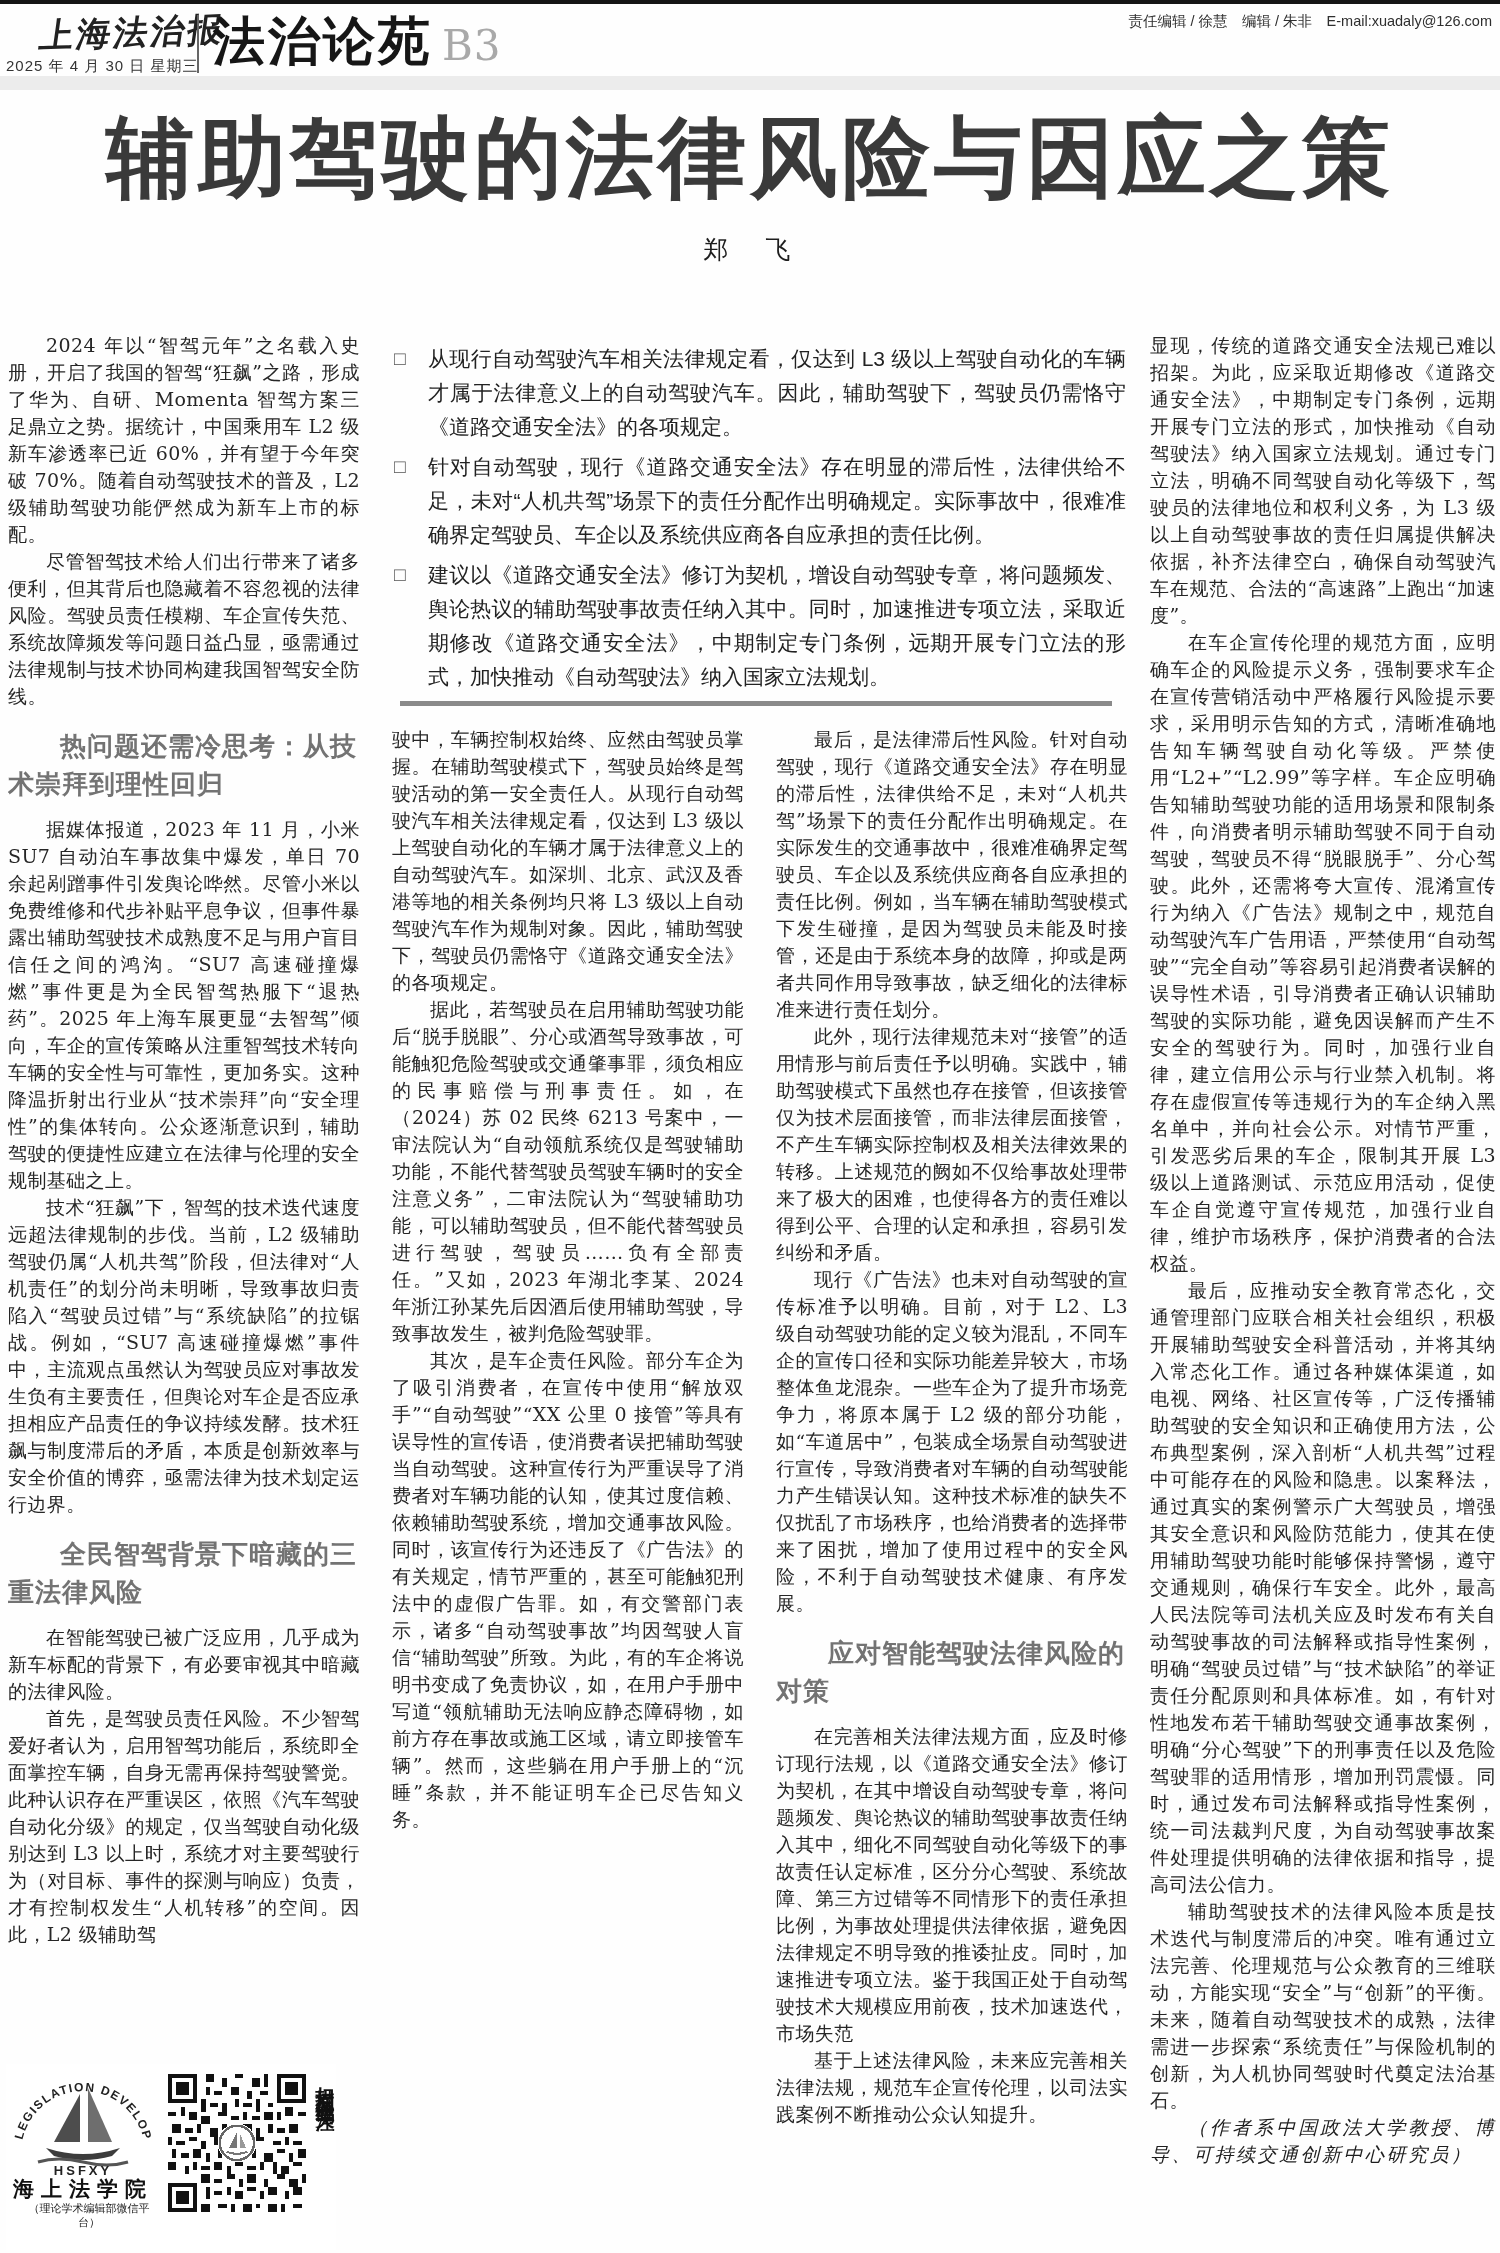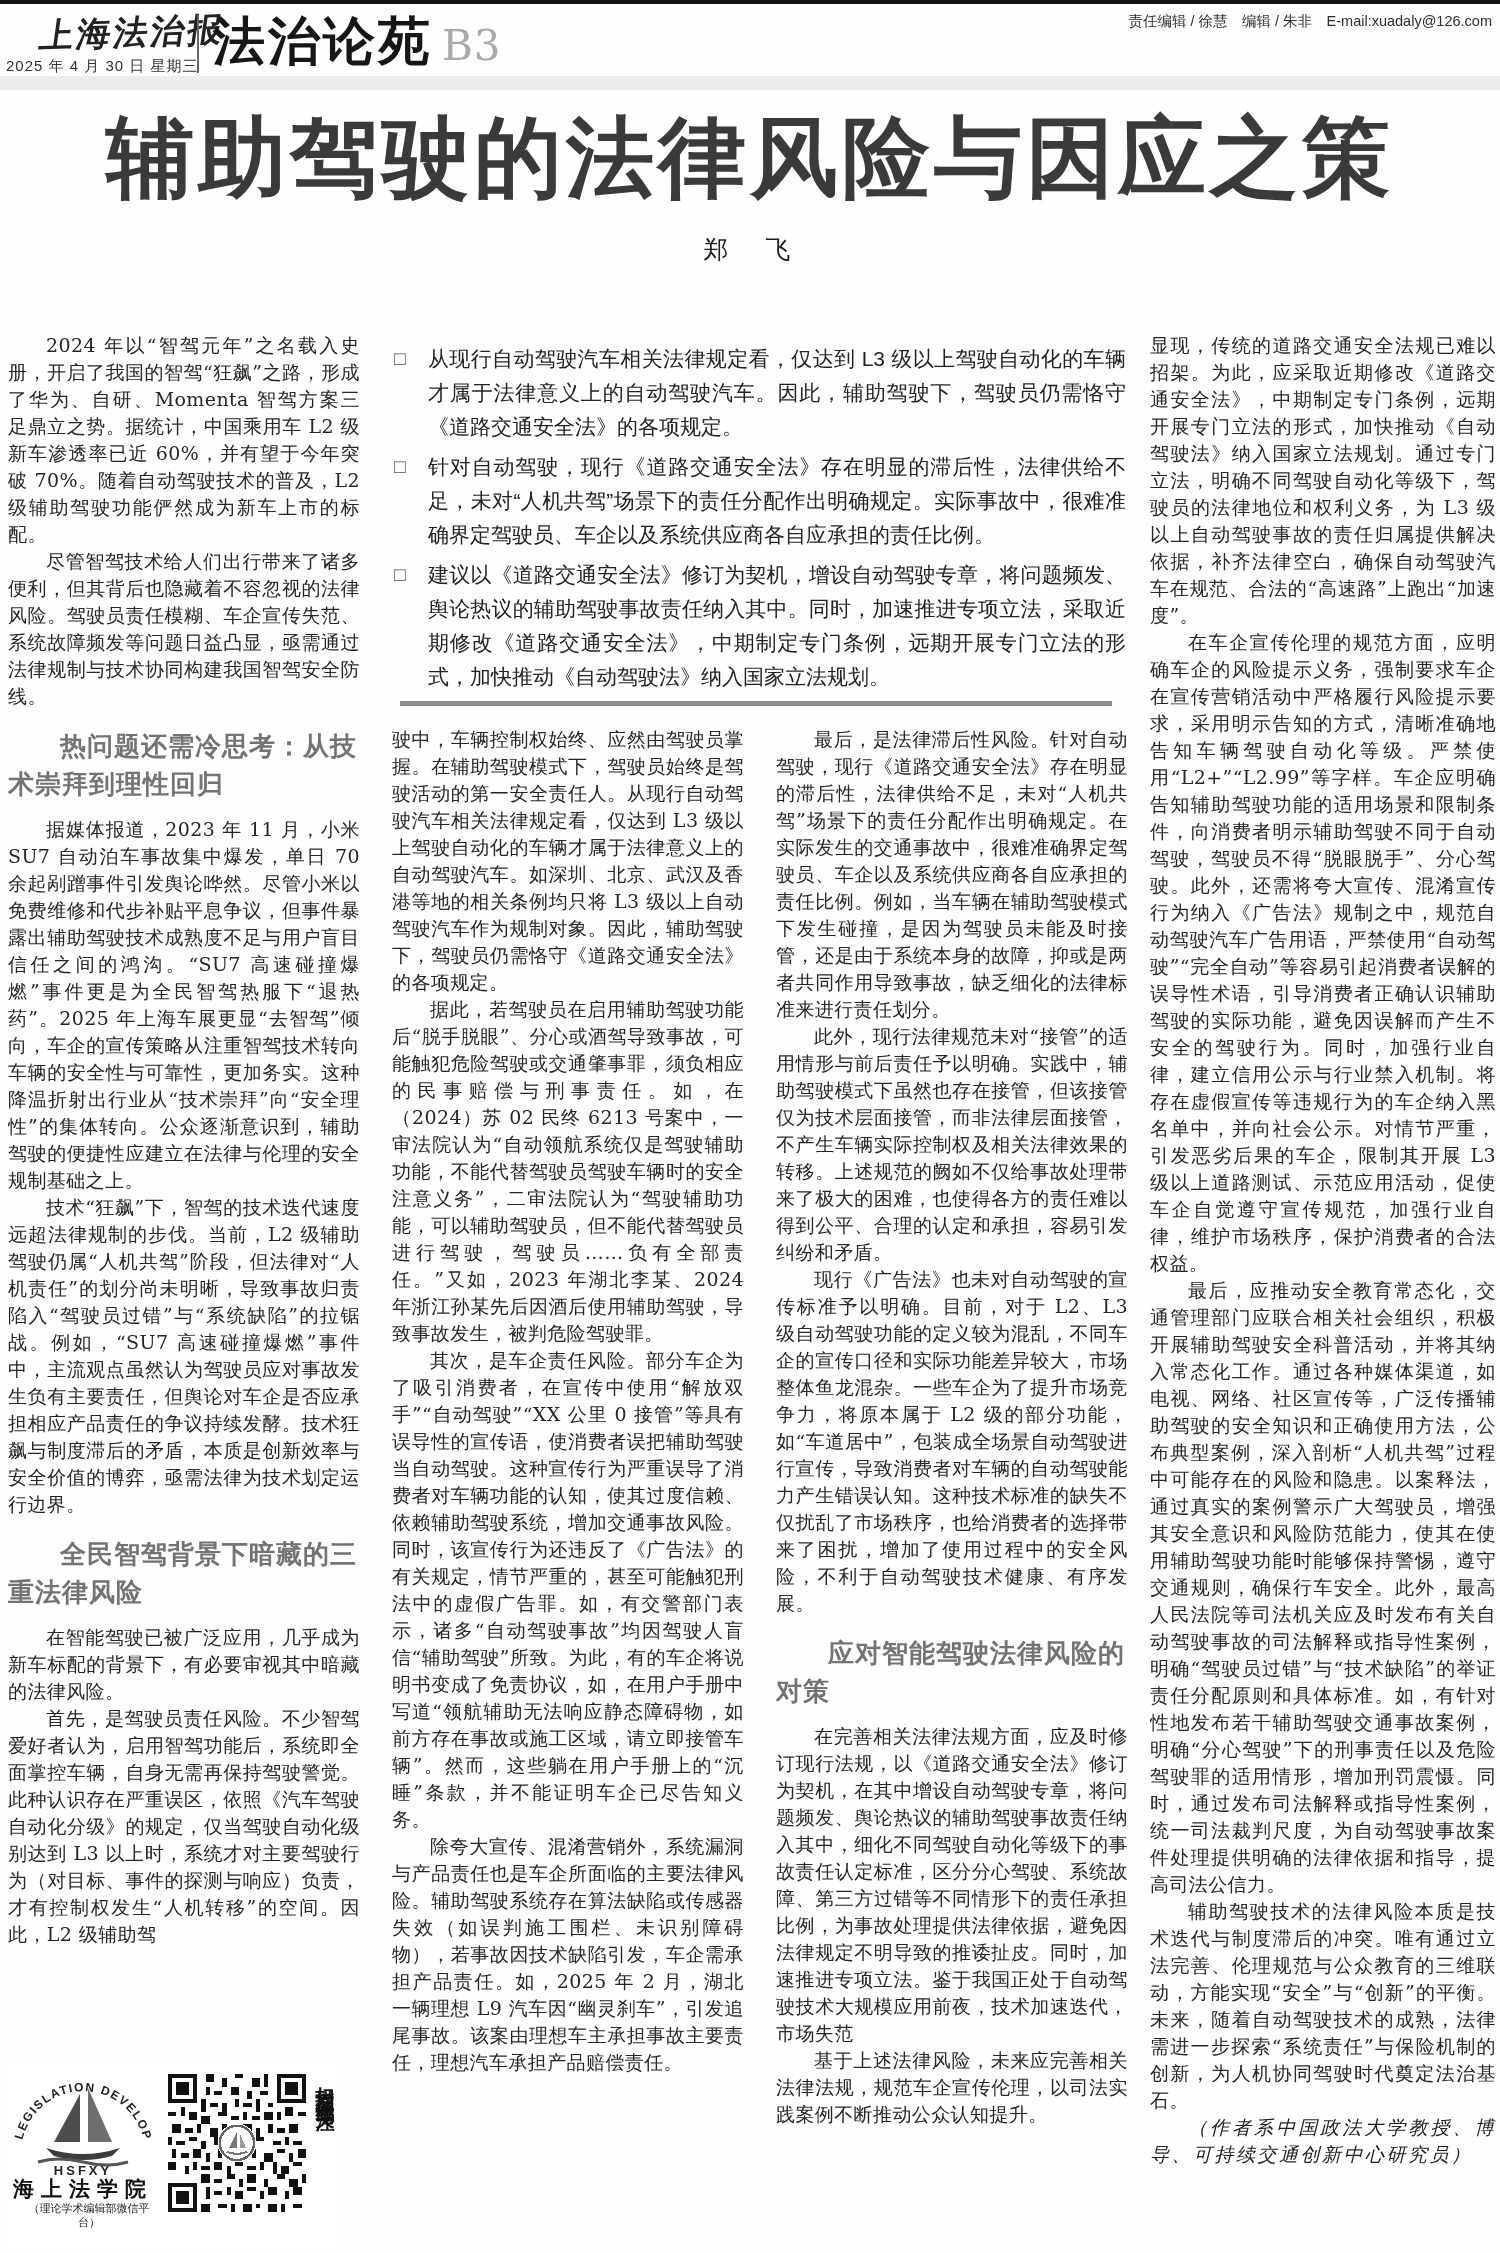--- a/index.html
+++ b/index.html
@@ -81,21 +81,20 @@
       <p class="body-p">据媒体报道，2023 年 11 月，小米 SU7 自动泊车事故集中爆发，单日 70 余起剐蹭事件引发舆论哗然。尽管小米以免费维修和代步补贴平息争议，但事件暴露出辅助驾驶技术成熟度不足与用户盲目信任之间的鸿沟。“SU7 高速碰撞爆燃”事件更是为全民智驾热服下“退热药”。2025 年上海车展更显“去智驾”倾向，车企的宣传策略从注重智驾技术转向车辆的安全性与可靠性，更加务实。这种降温折射出行业从“技术崇拜”向“安全理性”的集体转向。公众逐渐意识到，辅助驾驶的便捷性应建立在法律与伦理的安全规制基础之上。</p>
       <p class="body-p">技术“狂飙”下，智驾的技术迭代速度远超法律规制的步伐。当前，L2 级辅助驾驶仍属“人机共驾”阶段，但法律对“人机责任”的划分尚未明晰，导致事故归责陷入“驾驶员过错”与“系统缺陷”的拉锯战。例如，“SU7 高速碰撞爆燃”事件中，主流观点虽然认为驾驶员应对事故发生负有主要责任，但舆论对车企是否应承担相应产品责任的争议持续发酵。技术狂飙与制度滞后的矛盾，本质是创新效率与安全价值的博弈，亟需法律为技术划定运行边界。</p>
       <h2 class="col-head">全民智驾背景下暗藏的三重法律风险</h2>
       <p class="body-p">在智能驾驶已被广泛应用，几乎成为新车标配的背景下，有必要审视其中暗藏的法律风险。</p>
       <p class="body-p">首先，是驾驶员责任风险。不少智驾爱好者认为，启用智驾功能后，系统即全面掌控车辆，自身无需再保持驾驶警觉。此种认识存在严重误区，依照《汽车驾驶自动化分级》的规定，仅当驾驶自动化级别达到 L3 以上时，系统才对主要驾驶行为（对目标、事件的探测与响应）负责，才有控制权发生“人机转移”的空间。因此，L2 级辅助驾</p>
     </div>
   <div class="abs col" id="col2">
       <p class="body-p noindent">驶中，车辆控制权始终、应然由驾驶员掌握。在辅助驾驶模式下，驾驶员始终是驾驶活动的第一安全责任人。从现行自动驾驶汽车相关法律规定看，仅达到 L3 级以上驾驶自动化的车辆才属于法律意义上的自动驾驶汽车。如深圳、北京、武汉及香港等地的相关条例均只将 L3 级以上自动驾驶汽车作为规制对象。因此，辅助驾驶下，驾驶员仍需恪守《道路交通安全法》的各项规定。</p>
       <p class="body-p">据此，若驾驶员在启用辅助驾驶功能后“脱手脱眼”、分心或酒驾导致事故，可能触犯危险驾驶或交通肇事罪，须负相应的民事赔偿与刑事责任。如，在（2024）苏 02 民终 6213 号案中，一审法院认为“自动领航系统仅是驾驶辅助功能，不能代替驾驶员驾驶车辆时的安全注意义务”，二审法院认为“驾驶辅助功能，可以辅助驾驶员，但不能代替驾驶员进行驾驶，驾驶员……负有全部责任。”又如，2023 年湖北李某、2024 年浙江孙某先后因酒后使用辅助驾驶，导致事故发生，被判危险驾驶罪。</p>
       <p class="body-p">其次，是车企责任风险。部分车企为了吸引消费者，在宣传中使用“解放双手”“自动驾驶”“XX 公里 0 接管”等具有误导性的宣传语，使消费者误把辅助驾驶当自动驾驶。这种宣传行为严重误导了消费者对车辆功能的认知，使其过度信赖、依赖辅助驾驶系统，增加交通事故风险。同时，该宣传行为还违反了《广告法》的有关规定，情节严重的，甚至可能触犯刑法中的虚假广告罪。如，有交警部门表示，诸多“自动驾驶事故”均因驾驶人盲信“辅助驾驶”所致。为此，有的车企将说明书变成了免责协议，如，在用户手册中写道“领航辅助无法响应静态障碍物，如前方存在事故或施工区域，请立即接管车辆”。然而，这些躺在用户手册上的“沉睡”条款，并不能证明车企已尽告知义务。</p>
-      <p class="body-p">除夸大宣传、混淆营销外，系统漏洞与产品责任也是车企所面临的主要法律风险。辅助驾驶系统存在算法缺陷或传感器失效（如误判施工围栏、未识别障碍物），若事故因技术缺陷引发，车企需承担产品责任。如，2025 年 2 月，湖北一辆理想 L9 汽车因“幽灵刹车”，引发追尾事故。该案由理想车主承担事故主要责任，理想汽车承担产品赔偿责任。</p>
     </div>
   <div class="abs col" id="col3">
       <p class="body-p">最后，是法律滞后性风险。针对自动驾驶，现行《道路交通安全法》存在明显的滞后性，法律供给不足，未对“人机共驾”场景下的责任分配作出明确规定。在实际发生的交通事故中，很难准确界定驾驶员、车企以及系统供应商各自应承担的责任比例。例如，当车辆在辅助驾驶模式下发生碰撞，是因为驾驶员未能及时接管，还是由于系统本身的故障，抑或是两者共同作用导致事故，缺乏细化的法律标准来进行责任划分。</p>
       <p class="body-p">此外，现行法律规范未对“接管”的适用情形与前后责任予以明确。实践中，辅助驾驶模式下虽然也存在接管，但该接管仅为技术层面接管，而非法律层面接管，不产生车辆实际控制权及相关法律效果的转移。上述规范的阙如不仅给事故处理带来了极大的困难，也使得各方的责任难以得到公平、合理的认定和承担，容易引发纠纷和矛盾。</p>
       <p class="body-p">现行《广告法》也未对自动驾驶的宣传标准予以明确。目前，对于 L2、L3 级自动驾驶功能的定义较为混乱，不同车企的宣传口径和实际功能差异较大，市场整体鱼龙混杂。一些车企为了提升市场竞争力，将原本属于 L2 级的部分功能，如“车道居中”，包装成全场景自动驾驶进行宣传，导致消费者对车辆的自动驾驶能力产生错误认知。这种技术标准的缺失不仅扰乱了市场秩序，也给消费者的选择带来了困扰，增加了使用过程中的安全风险，不利于自动驾驶技术健康、有序发展。</p>
       <h2 class="col-head">应对智能驾驶法律风险的对策</h2>
       <p class="body-p">在完善相关法律法规方面，应及时修订现行法规，以《道路交通安全法》修订为契机，在其中增设自动驾驶专章，将问题频发、舆论热议的辅助驾驶事故责任纳入其中，细化不同驾驶自动化等级下的事故责任认定标准，区分分心驾驶、系统故障、第三方过错等不同情形下的责任承担比例，为事故处理提供法律依据，避免因法律规定不明导致的推诿扯皮。同时，加速推进专项立法。鉴于我国正处于自动驾驶技术大规模应用前夜，技术加速迭代，市场失范</p>
       <p class="body-p">基于上述法律风险，未来应完善相关法律法规，规范车企宣传伦理，以司法实践案例不断推动公众认知提升。</p>
     </div>
   <div class="abs col" id="col4">

